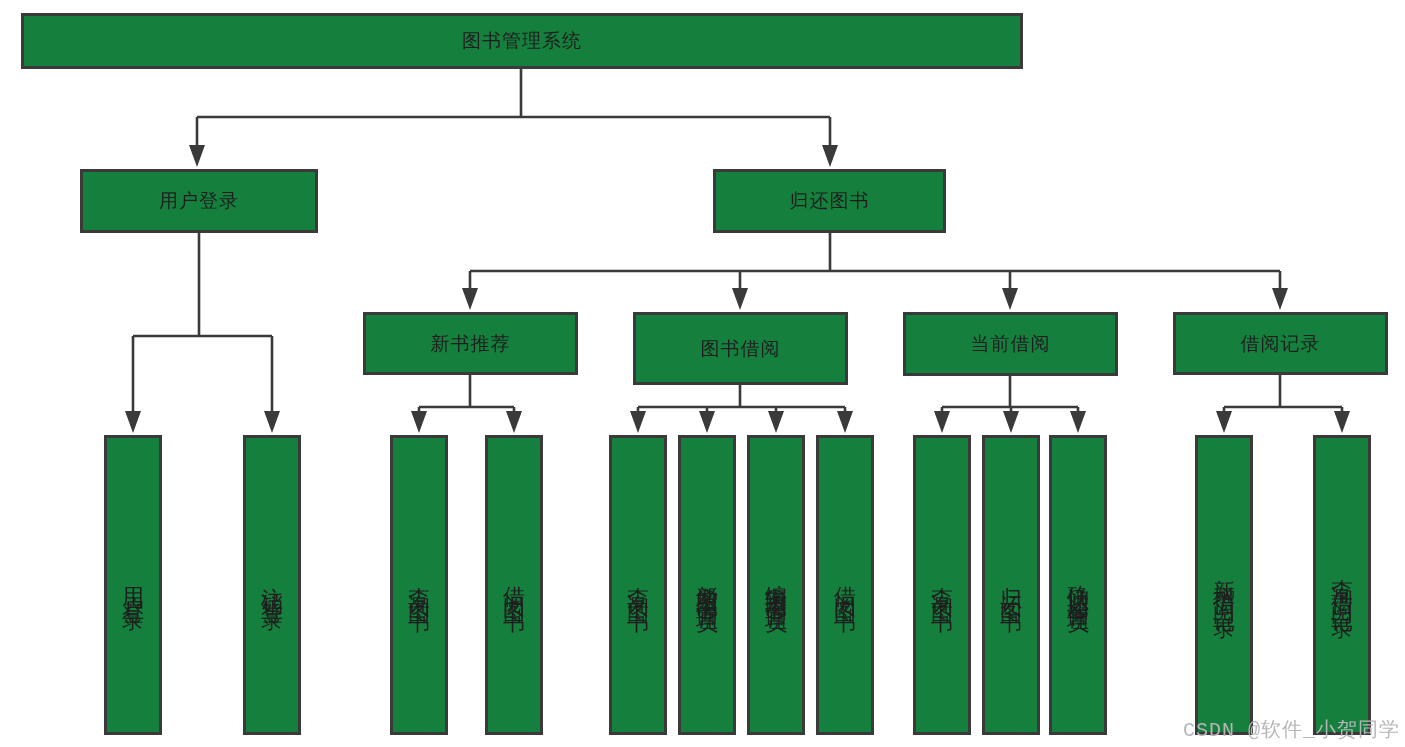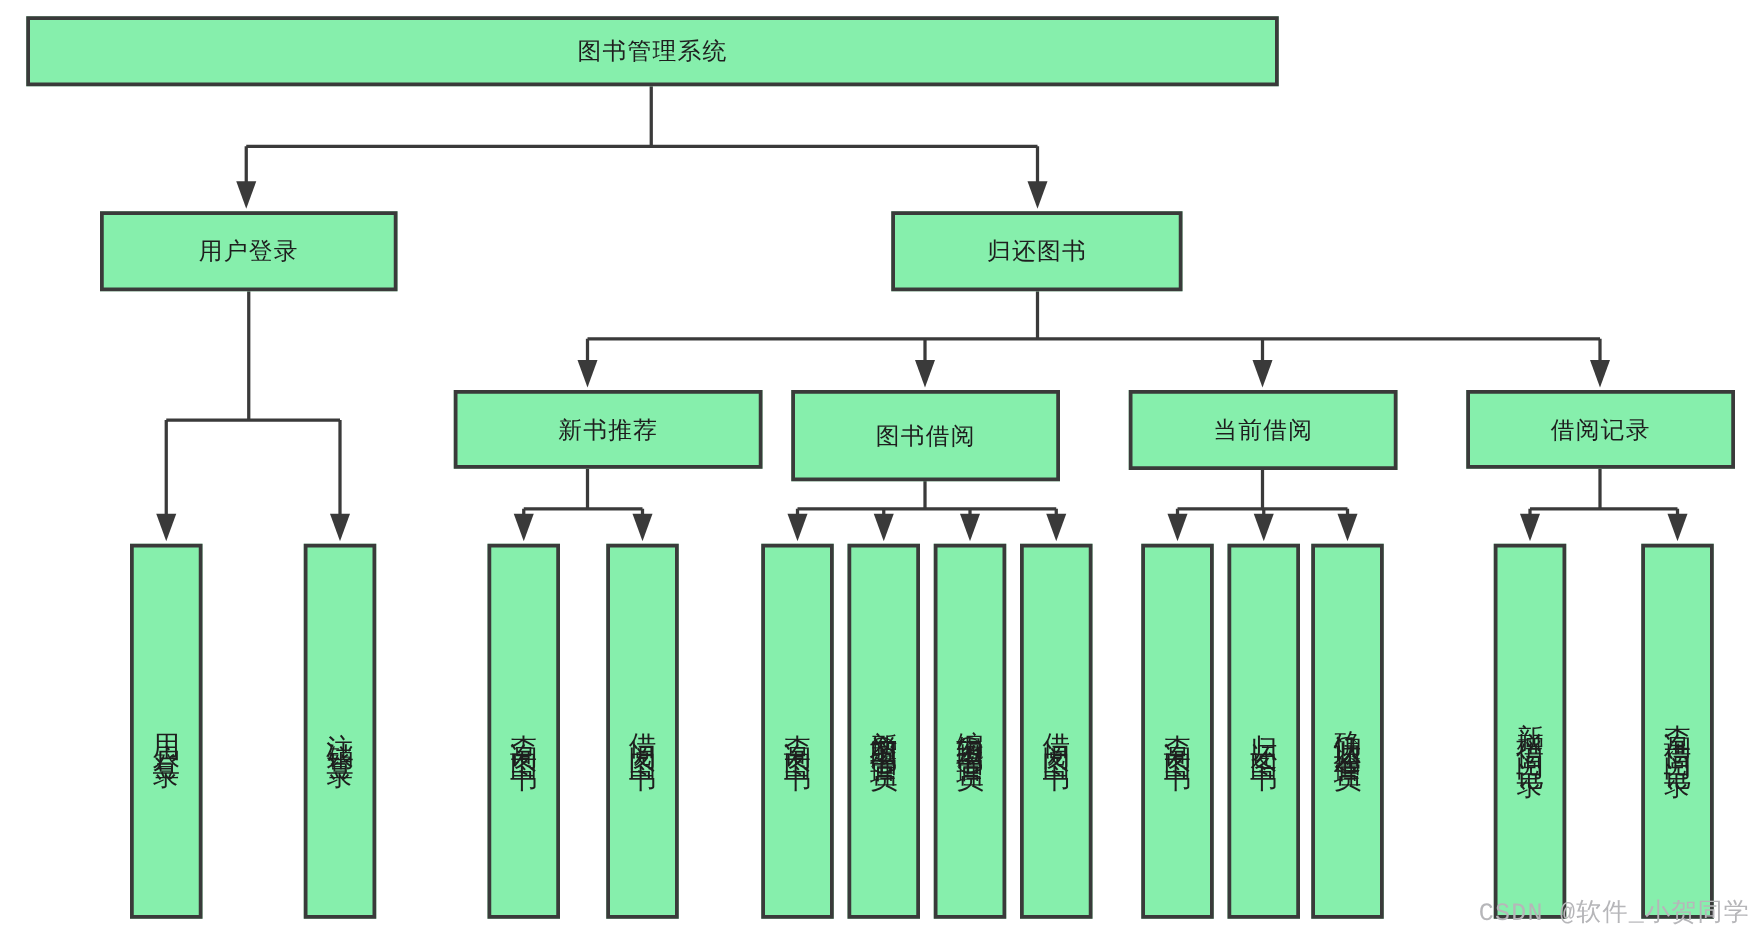--- a/index.html
+++ b/index.html
@@ -17,21 +17,21 @@
   }
   svg.connectors {
     position: absolute;
     left: 0;
     top: 0;
     pointer-events: none;
   }
   .box {
     position: absolute;
     box-sizing: border-box;
-    background: #86efac;
+    background: #15803d;
     border: 3px solid #3a3a3a;
     display: flex;
     align-items: center;
     justify-content: center;
     color: #1e1e1e;
     text-align: left;
   }
   .h-box {
     font-size: 19px;
     letter-spacing: 1px;
@@ -107,21 +107,21 @@
     <span>图书管理系统</span>
   </div>
 
   <div class="box h-box" style="left:80px; top:169px; width:238px; height:64px;">
     <span>用户登录</span>
   </div>
   <div class="box h-box" style="left:713px; top:169px; width:233px; height:64px;">
     <span>归还图书</span>
   </div>
 
-  <div class="box h-box" style="left:363px; top:312px; width:247px; height:63px;">
+  <div class="box h-box" style="left:363px; top:312px; width:215px; height:63px;">
     <span>新书推荐</span>
   </div>
   <div class="box h-box" style="left:633px; top:312px; width:215px; height:73px;">
     <span>图书借阅</span>
   </div>
   <div class="box h-box" style="left:903px; top:312px; width:215px; height:64px;">
     <span>当前借阅</span>
   </div>
   <div class="box h-box" style="left:1173px; top:312px; width:215px; height:63px;">
     <span>借阅记录</span>

